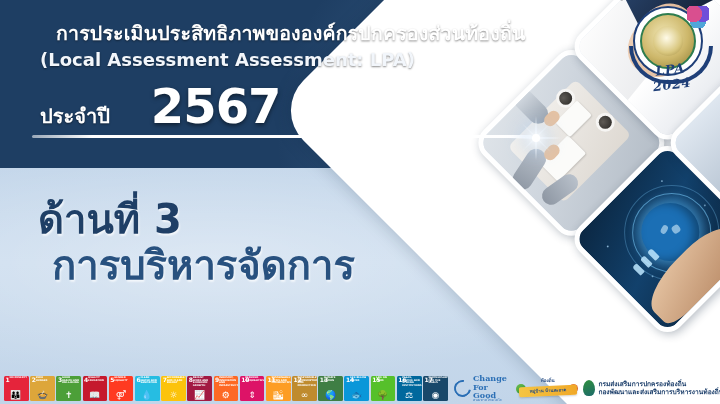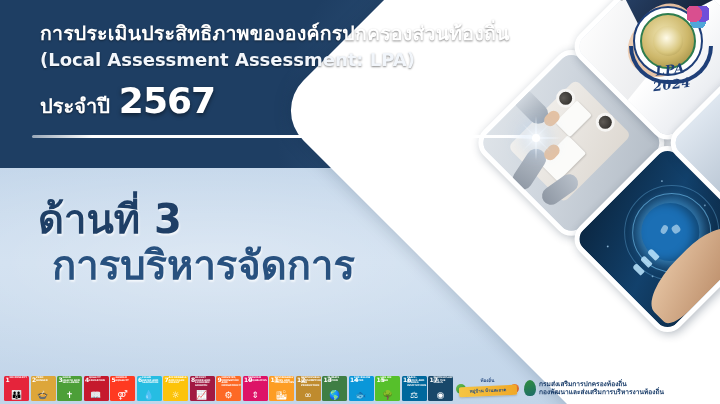--- a/index.html
+++ b/index.html
@@ -33,38 +33,40 @@
     background:radial-gradient(ellipse at 30% 40%, rgba(255,255,255,.35) 0%, rgba(255,255,255,0) 60%);
   }
 
   
   .hdr{position:absolute;left:40px;top:22px;width:520px;z-index:12;}
   .hdr-th{
     font-size:19.5px;font-weight:bold;color:#ffffff;
     letter-spacing:.2px;line-height:1.25;
     text-shadow:0 1px 2px rgba(0,0,0,.45);
     white-space:nowrap;
+    margin-left:16px;
   }
   .hdr-en{
     font-size:18px;font-weight:bold;color:#f2f6fb;
     line-height:1.35;margin-top:2px;
     text-shadow:0 1px 2px rgba(0,0,0,.45);
     white-space:nowrap;
   }
   .yearline{
     display:flex;align-items:baseline;gap:9px;margin-top:12px;
   }
   .year-lab{
     font-size:20px;font-weight:bold;color:#ffffff;
     text-shadow:0 1px 2px rgba(0,0,0,.45);
   }
   .year-num{
-    font-size:36px;font-weight:bold;color:#ffffff;
+    font-size:48px;font-weight:bold;color:#ffffff;
     letter-spacing:-1px;line-height:.9;
     text-shadow:0 2px 4px rgba(0,0,0,.5);
+    margin-left:32px;
   }
 
   
   .rule{
     position:absolute;left:32px;top:135px;width:500px;height:3px;z-index:12;
     background:linear-gradient(90deg,rgba(255,255,255,.55) 0%,#ffffff 12%,#ffffff 96%,rgba(255,255,255,.9) 100%);
     border-radius:2px;
   }
   .sparkle{position:absolute;left:510px;top:112px;width:52px;height:52px;z-index:13;}
   .sparkle .core{
@@ -471,20 +473,28 @@
       <span class="num">16</span>
       <span class="ttl">PEACE, JUSTICE AND STRONG INSTITUTIONS</span>
       <span class="gly">⚖</span>
     </div>
     <div class="sdg" style="background: rgb(25, 72, 106);">
       <span class="num">17</span>
       <span class="ttl">PARTNERSHIPS FOR THE GOALS</span>
       <span class="gly">◉</span>
     </div>
 
+    <div class="cfg">
+      <div class="cfg-c"></div>
+      <div class="cfg-txt">
+        <div class="cfg-l1">Change</div>
+        <div class="cfg-l2">For Good</div>
+        <div class="cfg-l3">คนมหาดไทยใส่ใจ</div>
+      </div>
+    </div>
 
     <div class="ribbon">
       <div class="rb-top">ท้องถิ่น</div>
       <div class="rb-leaf"></div>
       <div class="rb-leaf2"></div>
       <div class="rb-band">
           <span>หมู่บ้าน บ้านสะอาด</span>
         </div>
     </div>
 

